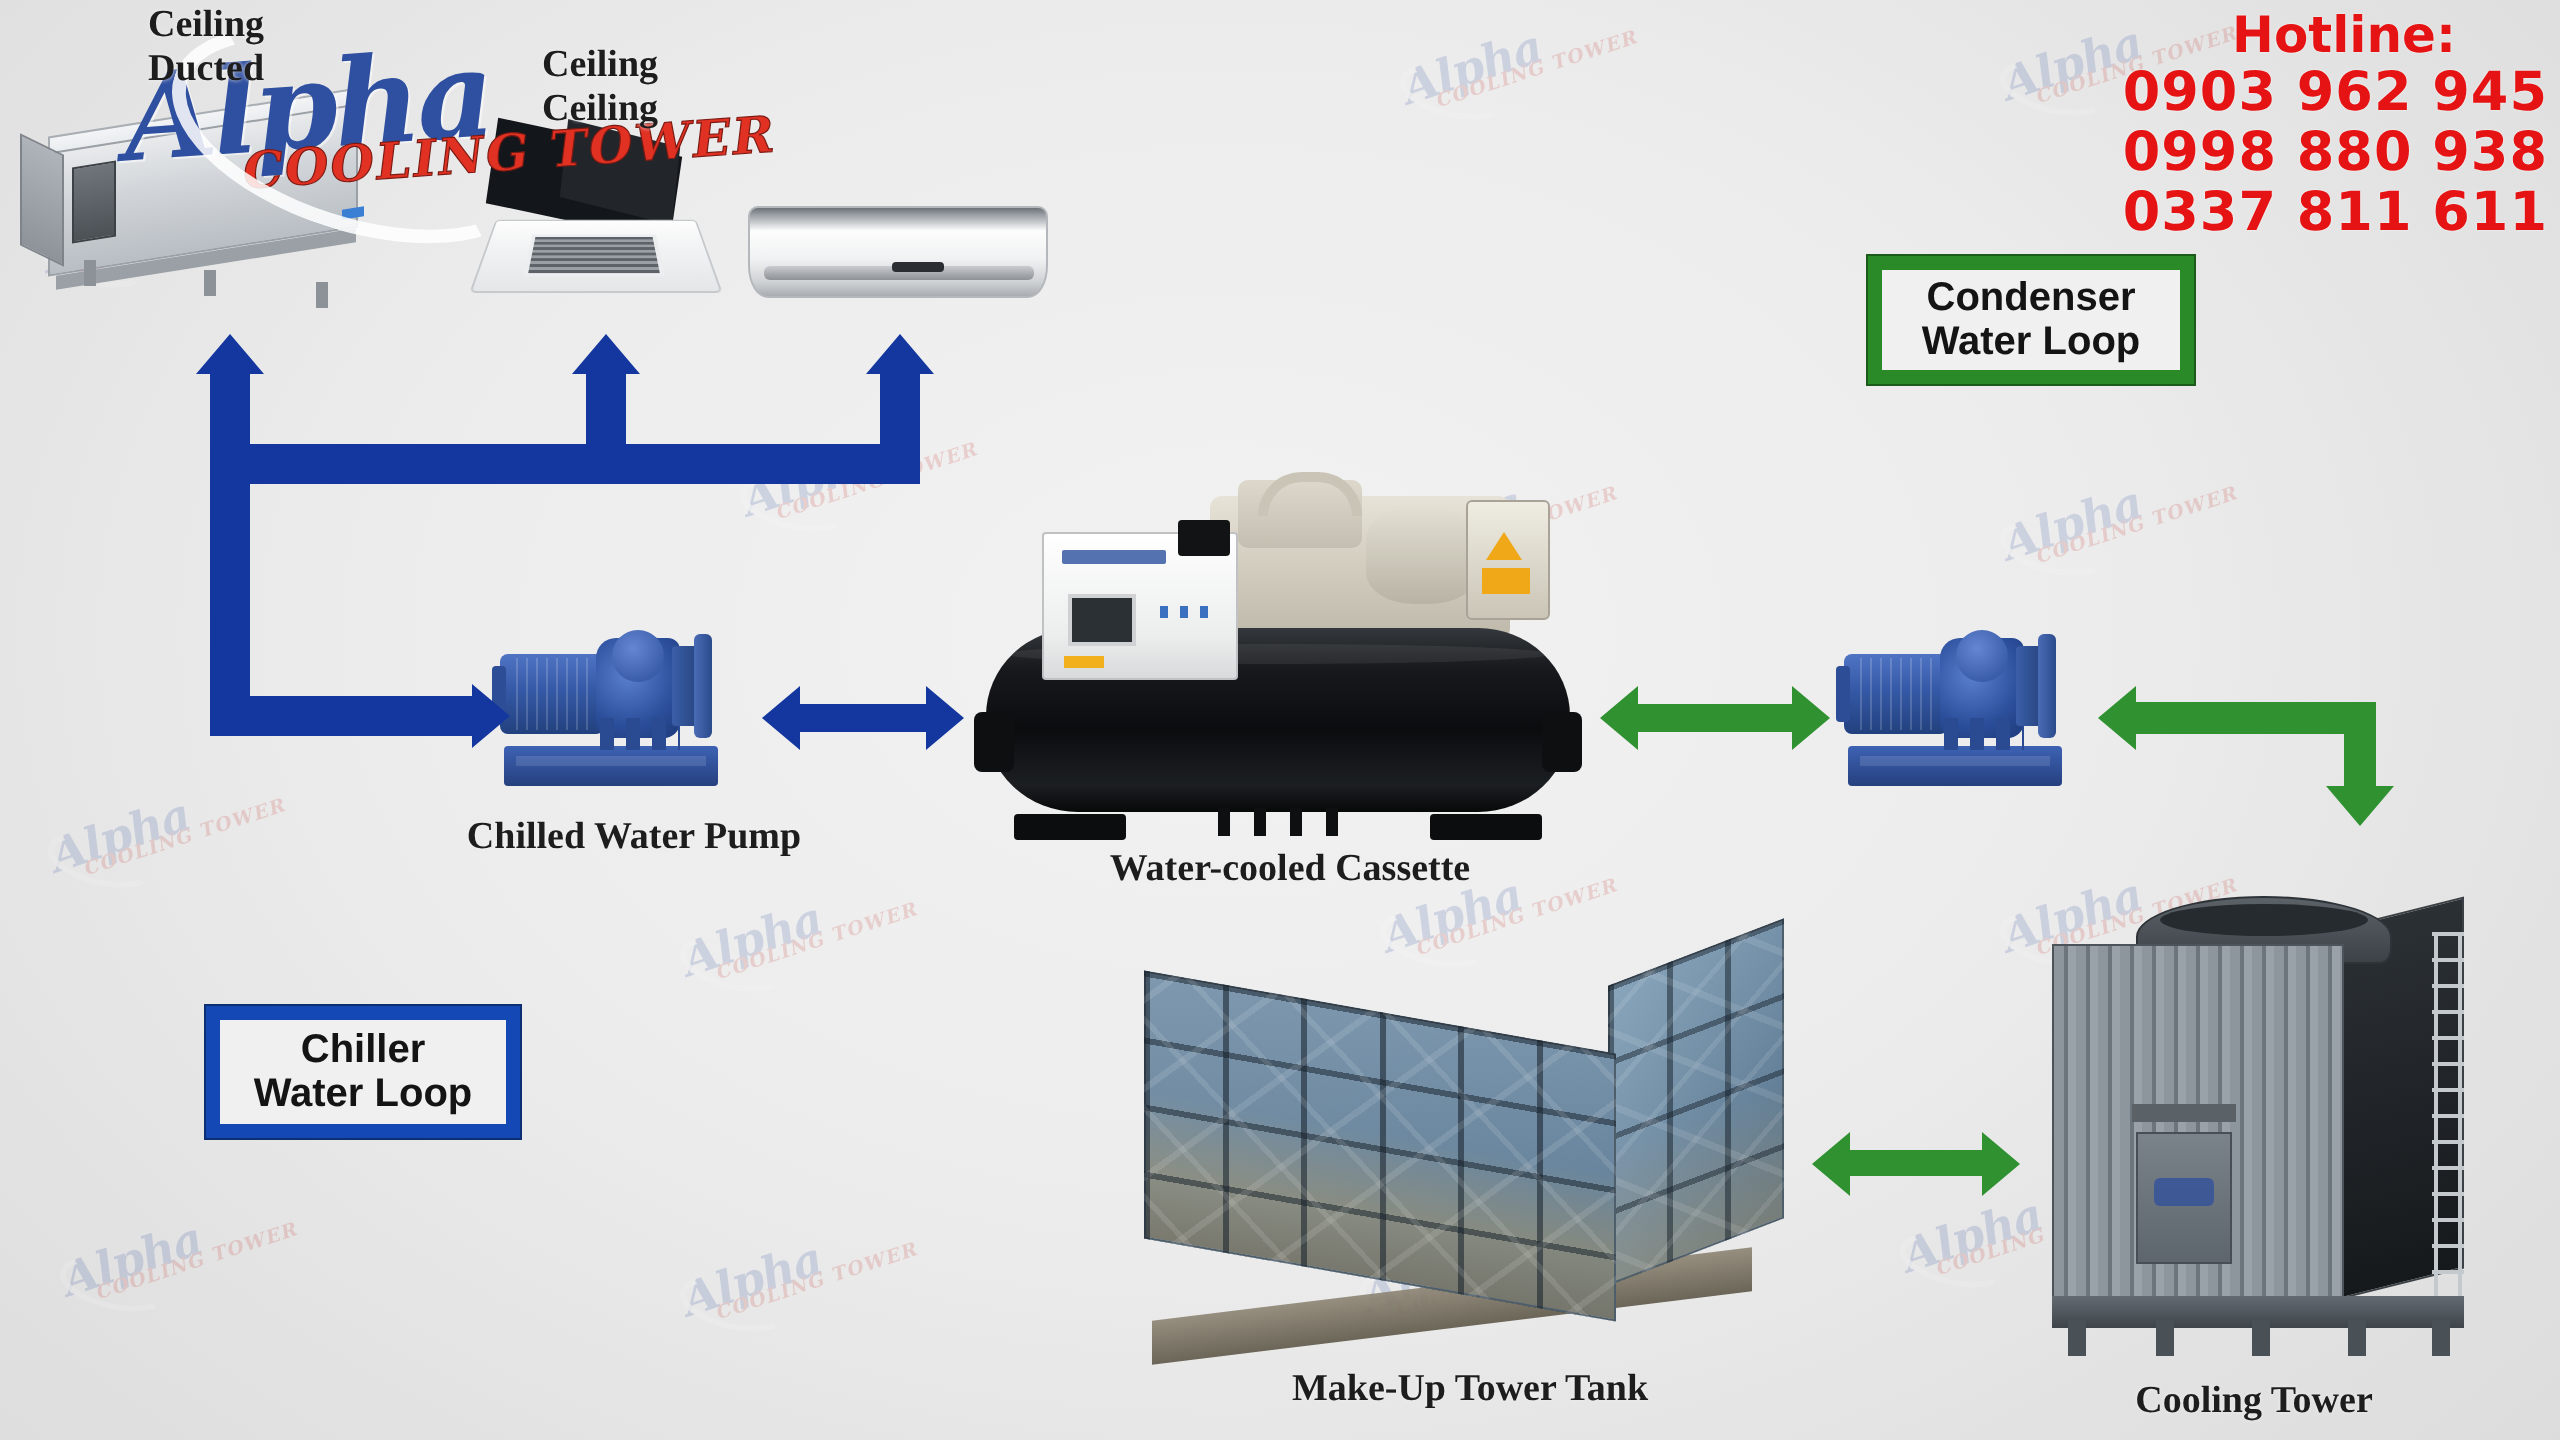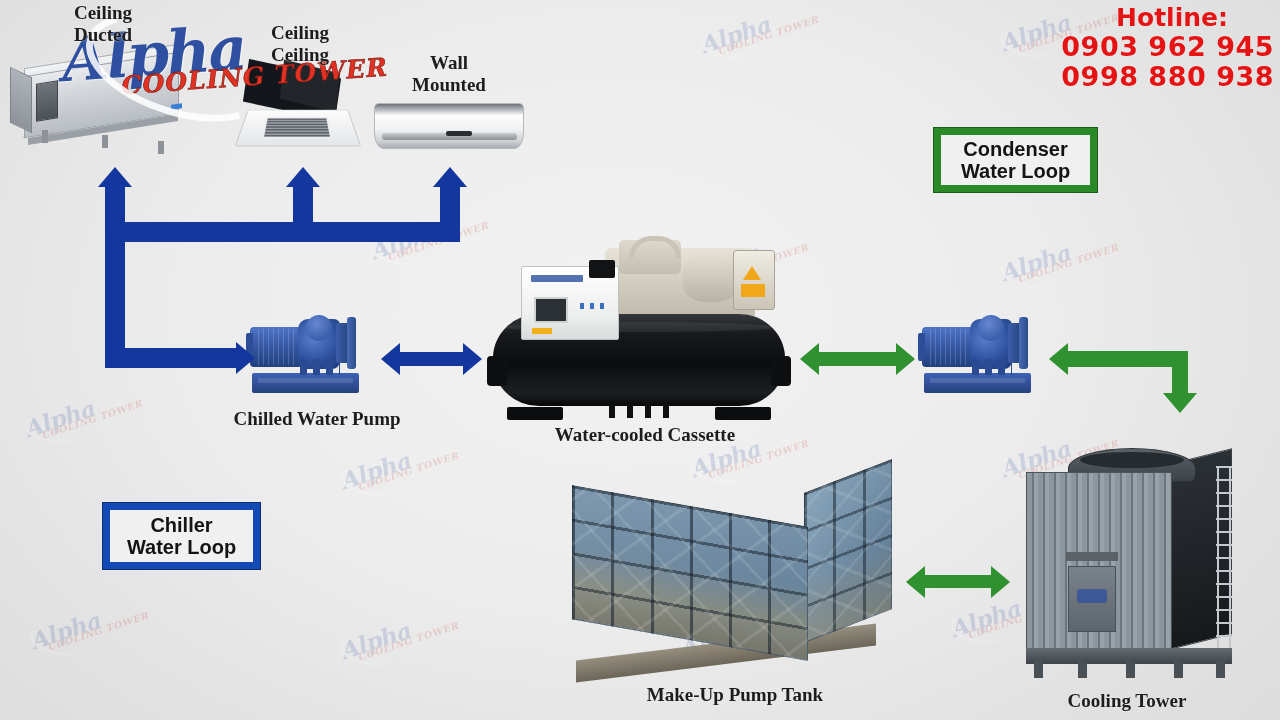--- a/index.html
+++ b/index.html
@@ -556,24 +556,20 @@
     <div class="led"></div>
   </div>
 
   <div class="lbl" style="left:48px; top:2px; width:110px; font-size:19px;">
     <div>Ceiling</div>
     <div>Ducted</div>
   </div>
   <div class="lbl" style="left:240px; top:22px; width:120px; font-size:19px;">
     <div>Ceiling</div>
     <div>Ceiling</div>
-  </div>
-  <div class="lbl" style="left:390px; top:52px; width:118px; font-size:19px;">
-    <div>Wall</div>
-    <div>Mounted</div>
   </div>
 
   <div class="pipe b" style="left:105px; top:222px; width:355px; height:20px;"></div>
 
   <div class="pipe b" style="left:105px; top:185px; width:20px; height:48px;"></div>
   <div class="ah ah-up-b" style="left:98px; top:167px;"></div>
 
   <div class="pipe b" style="left:293px; top:185px; width:20px; height:48px;"></div>
   <div class="ah ah-up-b" style="left:286px; top:167px;"></div>
 
@@ -672,21 +668,21 @@
     <div class="basin"></div>
     <div class="leg" style="left:8px;"></div>
     <div class="leg" style="left:52px;"></div>
     <div class="leg" style="left:100px;"></div>
     <div class="leg" style="left:148px;"></div>
     <div class="leg" style="left:190px;"></div>
   </div>
 
   <div class="lbl" style="left:222px; top:408px; width:190px; font-size:19px;">Chilled Water Pump</div>
   <div class="lbl" style="left:540px; top:424px; width:210px; font-size:19px;">Water-cooled Cassette</div>
-  <div class="lbl" style="left:610px; top:684px; width:250px; font-size:19px;">Make-Up Pump Tank</div>
+  <div class="lbl" style="left:610px; top:684px; width:250px; font-size:19px;">Make-Up Tower Tank</div>
   <div class="lbl" style="left:1032px; top:690px; width:190px; font-size:19px;">Cooling Tower</div>
 
   <div class="loopbox green" style="left:934px; top:128px; width:163px; height:64px; font-size:20px;">
     <div>
       <div>Condenser</div>
       <div>Water Loop</div>
     </div>
   </div>
 
   <div class="loopbox blue" style="left:103px; top:503px; width:157px; height:66px; font-size:20px;">
@@ -699,15 +695,16 @@
   <div class="logo-main">
     <div class="logo-swoosh"></div>
     <div class="l-a">Alpha</div>
     <div class="l-c">COOLING TOWER</div>
   </div>
 
   <div class="hotline">
     <div class="h-title">Hotline:</div>
     <div class="h-num">0903 962 945</div>
     <div class="h-num">0998 880 938</div>
+    <div class="h-num">0337 811 611</div>
   </div>
 
 </div>
 
 </body></html>

